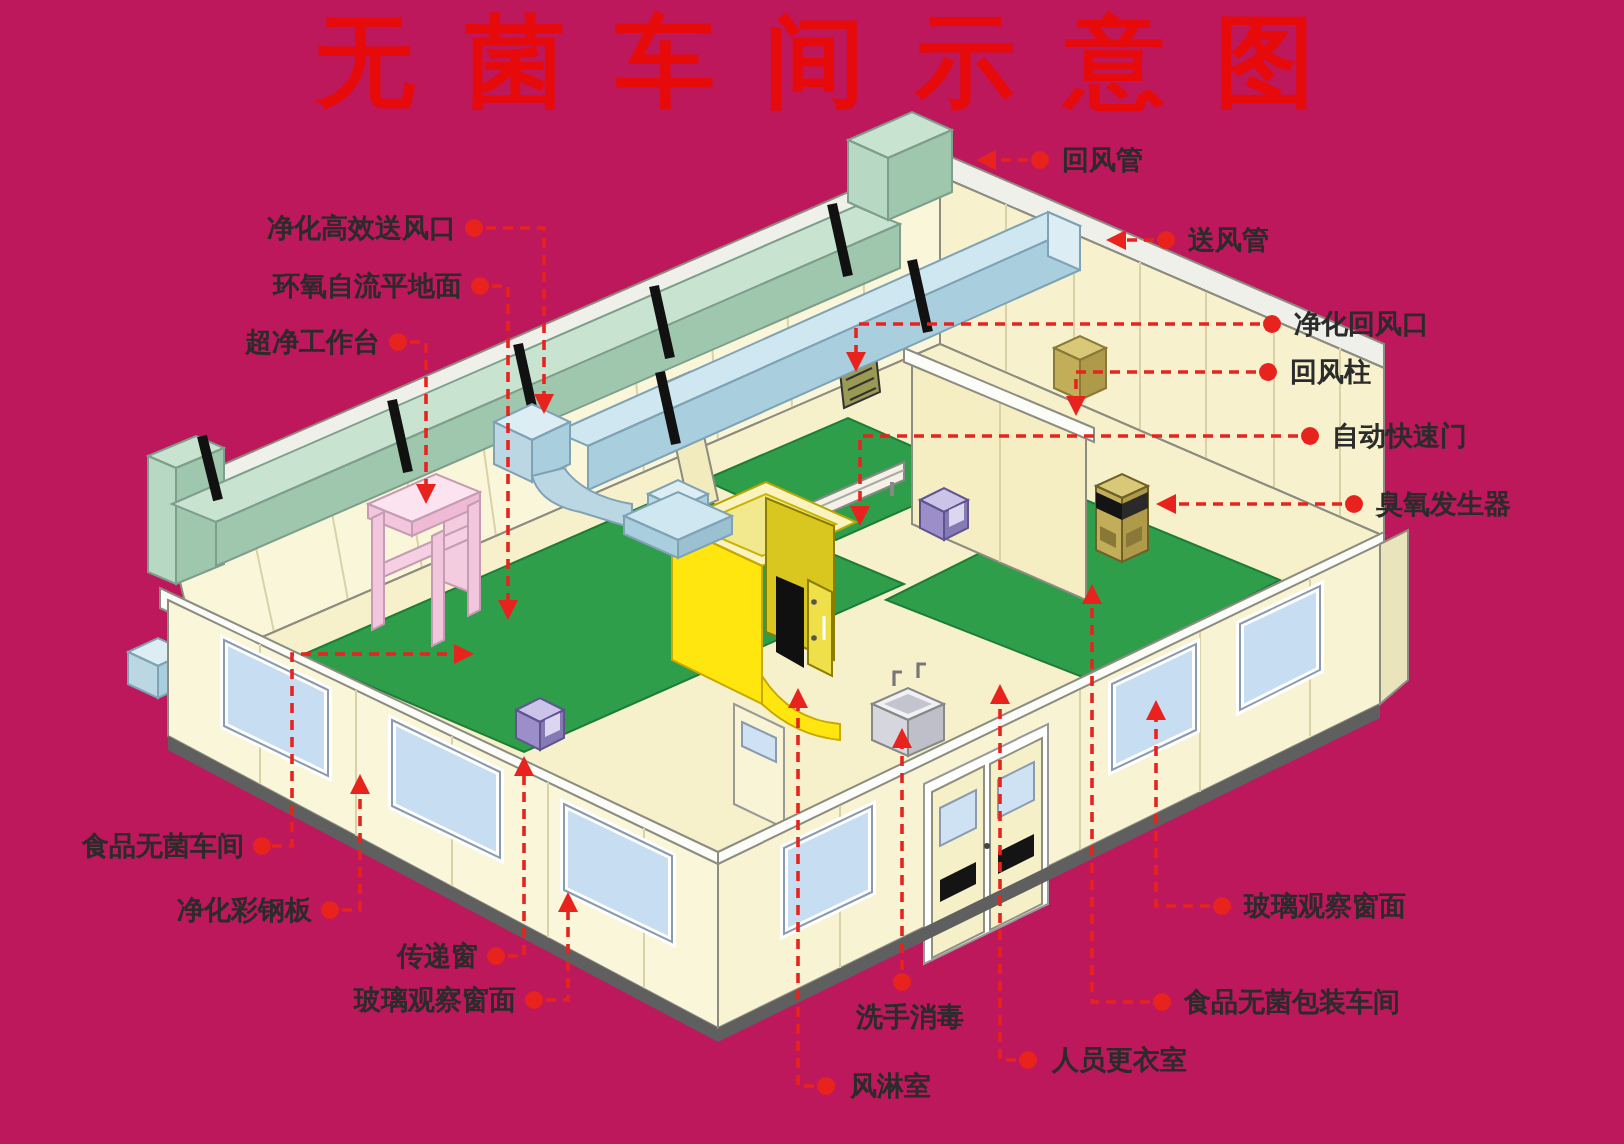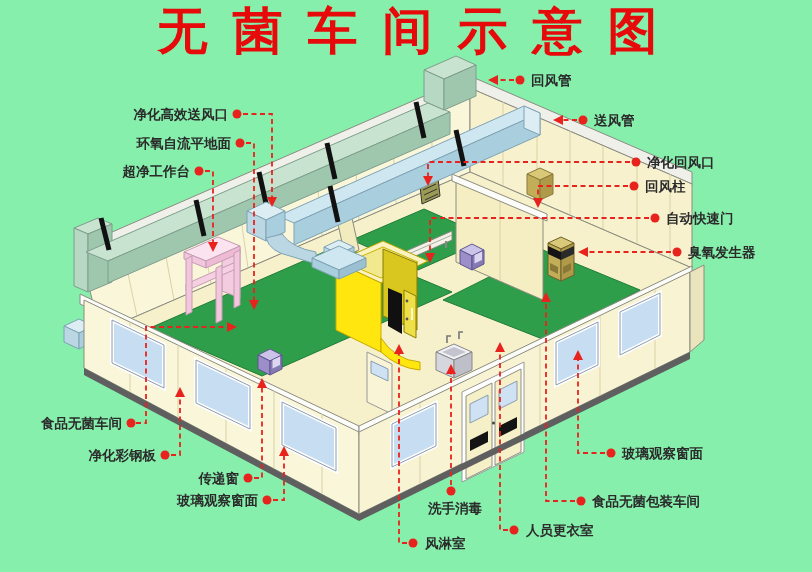--- a/index.html
+++ b/index.html
@@ -1,16 +1,16 @@
 <!DOCTYPE html>
 <html><head>
 <meta charset="utf-8">
 <style>
   html,body{margin:0;padding:0;background:#fff;}
-  .stage{position:relative;width:812px;height:572px;background:#86efac;overflow:hidden;
+  .stage{position:relative;width:812px;height:572px;background:#be185d;overflow:hidden;
          font-family:"Liberation Sans","DejaVu Sans",sans-serif;}
   svg{position:absolute;left:0;top:0;}
   text{font-family:"Liberation Sans","DejaVu Sans",sans-serif;}
   .title{font-size:50px;font-weight:bold;letter-spacing:25px;fill:#e60a0a;}
   .lbl{font-size:13.5px;font-weight:bold;fill:#2b2b2b;}
   .leader{fill:none;stroke:#e8231e;stroke-width:1.8;stroke-dasharray:5 3.5;}
   .dot{fill:#e8231e;}
   .tip{fill:#e8231e;}
   .panel{stroke:#d9d2a6;stroke-width:1;}
   .edge{stroke:#8c8c80;stroke-width:1;}

